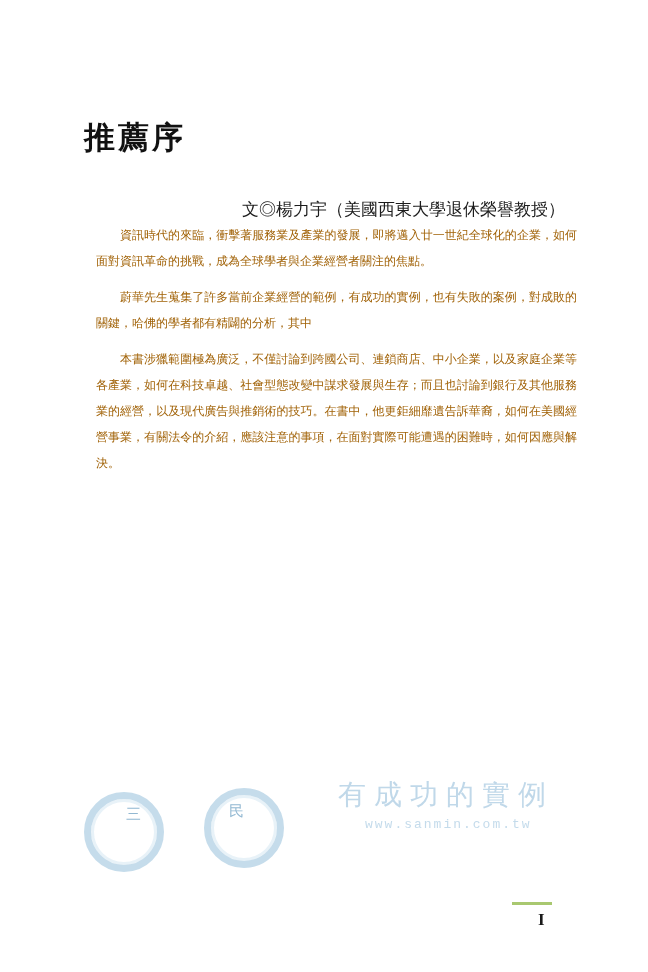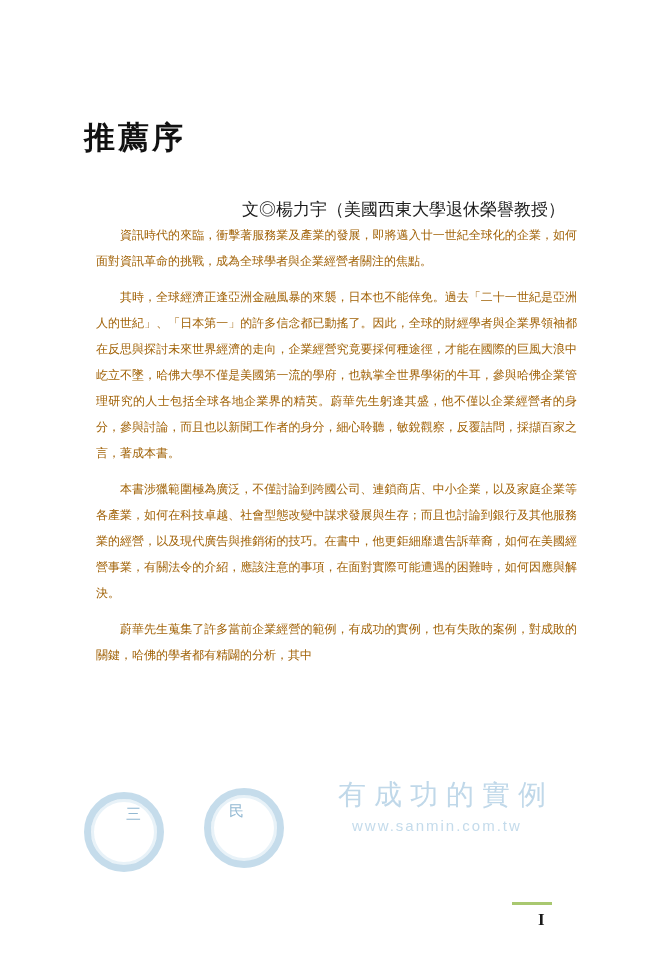--- a/index.html
+++ b/index.html
@@ -53,25 +53,26 @@
   .wm-ring-char.c1{left:126px;top:806px;}
   .wm-ring-char.c2{left:229px;top:803px;}
   .wm-store{
     position:absolute;left:338px;top:780px;
     font-size:28px;line-height:1.1;
     letter-spacing:8px;
     color:rgba(150,190,218,0.60);
     white-space:nowrap;
   }
   .wm-url{
-    position:absolute;left:352px;top:817px;
-    font-size:15px;
+    position:absolute;left:365px;top:817px;
+    font-size:13px;
     letter-spacing:2px;
     color:rgba(165,200,224,0.65);
     white-space:nowrap;
+    font-family:Liberation Mono, monospace;
   }
   .footer-rule{
     position:absolute;left:512px;top:902px;
     width:40px;height:3px;
     background:#a9c870;
   }
   .page-number{
     position:absolute;left:538px;top:910px;
     font-family:"Liberation Serif", serif;
     font-size:17px;font-weight:600;
@@ -82,23 +83,22 @@
 <body>
 
 <div id="page">
 
   <h1 class="title">推薦序</h1>
 
   <div class="byline">文◎楊力宇（美國西東大學退休榮譽教授）</div>
 
   <div class="body-block">
     <p>資訊時代的來臨，衝擊著服務業及產業的發展，即將邁入廿一世紀全球化的企業，如何面對資訊革命的挑戰，成為全球學者與企業經營者關注的焦點。</p>
-    <p>其時，全球經濟正逢亞洲金融風暴的來襲，日本也不能倖免。過去「二十一世紀是亞洲人的世紀」、「日本第一」的許多信念都已動搖了。因此，全球的財經學者與企業界領袖都在反思與探討未來世界經濟的走向，企業經營究竟要採何種途徑，才能在國際的巨風大浪中屹立不墜，哈佛大學不僅是美國第一流的學府，也執掌全世界學術的牛耳，參與哈佛企業管理研究的人士包括全球各地企業界的精英。蔚華先生躬逢其盛，他不僅以企業經營者的身分，參與討論，而且也以新聞工作者的身分，細心聆聽，敏銳觀察，反覆詰問，採擷百家之言，著成本書。</p>
+    <p>蔚華先生蒐集了許多當前企業經營的範例，有成功的實例，也有失敗的案例，對成敗的關鍵，哈佛的學者都有精闢的分析，其中</p>
     <p>本書涉獵範圍極為廣泛，不僅討論到跨國公司、連鎖商店、中小企業，以及家庭企業等各產業，如何在科技卓越、社會型態改變中謀求發展與生存；而且也討論到銀行及其他服務業的經營，以及現代廣告與推銷術的技巧。在書中，他更鉅細靡遺告訴華裔，如何在美國經營事業，有關法令的介紹，應該注意的事項，在面對實際可能遭遇的困難時，如何因應與解決。</p>
-    <p>蔚華先生蒐集了許多當前企業經營的範例，有成功的實例，也有失敗的案例，對成敗的關鍵，哈佛的學者都有精闢的分析，其中</p>
   </div>
 
   <div class="watermark">
     <div class="wm-ring r1"></div>
     <div class="wm-ring r2"></div>
     <div class="wm-ring-char c1">三</div>
     <div class="wm-ring-char c2">民</div>
     <div class="wm-store">有成功的實例</div>
     <div class="wm-url">www.sanmin.com.tw</div>
   </div>

